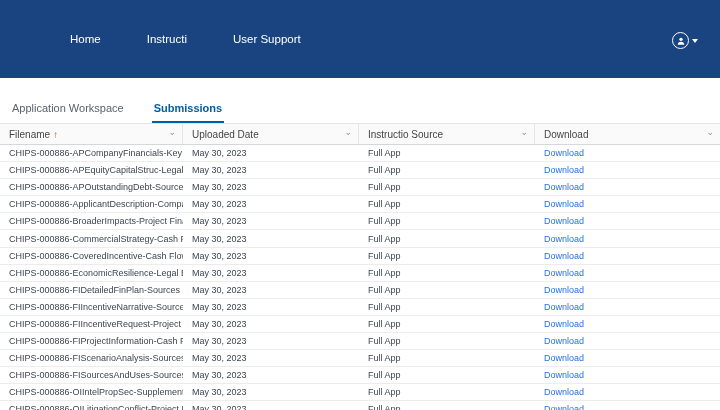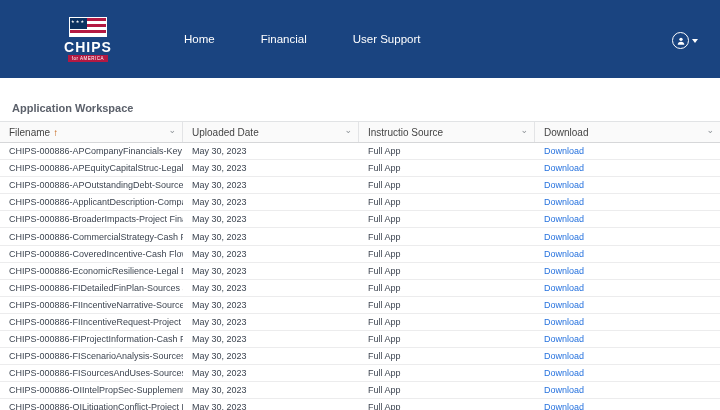--- a/index.html
+++ b/index.html
@@ -15,64 +15,58 @@
   .brand .b1 { color:#fff; font-weight:bold; font-size:14px; letter-spacing:1px; margin-top:2px; }
   .brand .b2 { background:#b31942; color:#fff; font-size:4.5px; padding:1px 4px; letter-spacing:0.5px; }
   .navlinks { display:flex; gap:46px; margin-left:70px; }
   .navlink { color:#ffffff; font-size:11.5px; cursor:pointer; }
   .user-menu { position:absolute; right:22px; top:32px; display:flex; align-items:center; gap:3px; cursor:pointer; }
   .avatar { width:17px; height:17px; border:1.5px solid #fff; border-radius:50%; display:flex; align-items:center; justify-content:center; }
   .caret { width:0; height:0; border-left:3.5px solid transparent; border-right:3.5px solid transparent; border-top:4px solid #fff; }
 
   
   .tabs { display:flex; gap:26px; padding:0 0 0 10px; margin-top:18px; border-bottom:1px solid #e1e3e5; }
-  .tab { font-size:11px; color:#5c616b; padding:6px 2px 7px; cursor:pointer;font-weight:bold; }
+  .tab { font-size:11px; color:#5c616b; padding:6px 2px 7px; cursor:pointer; }
   .tab.active { color:#005ea2; font-weight:bold; border-bottom:2px solid #005ea2; }
 
   
   .grid-head { display:grid; grid-template-columns:183px 176px 176px 185px; background:#fafafa; border-bottom:1px solid #d6d7d9; height:21px; }
   .hcell { display:flex; align-items:center; justify-content:space-between; font-size:10px; color:#454545; padding:0 6px 0 9px; border-right:1px solid #e3e4e6; }
   .hcell:last-child { border-right:none; }
   .hlabel { display:flex; align-items:flex-start; gap:3px; white-space:nowrap; overflow:hidden; }
   .sort-arrow { color:#c05600; font-weight:bold; font-size:10px; }
   .chev { color:#8d9297; font-size:9px; line-height:1; transform:translateY(-2px); cursor:pointer; }
 
   .grid-body .row { display:grid; grid-template-columns:183px 176px 176px 185px; border-bottom:1px solid #ececed; height:17.1px; align-items:center; }
   .cell { font-size:9px; color:#3d4551; padding:0 6px 0 9px; white-space:nowrap; overflow:hidden; }
   .cell.dl { color:#2672de; cursor:pointer; }
 </style>
 </head>
 <body>
 
 <div class="navbar">
-  <div class="brand">
-    <div class="flag">
-        <div class="canton"></div>
-      </div>
-    <div class="b1">CHIPS</div>
-    <div class="b2">for AMERICA</div>
-  </div>
   <div class="navlinks">
     <div class="navlink">Home</div>
-    <div class="navlink">Financial</div>
+    <div class="navlink">Instructi</div>
     <div class="navlink">User Support</div>
   </div>
   <div class="user-menu">
     <div class="avatar">
       <svg width="10" height="10" viewBox="0 0 24 24" fill="#fff">
           <circle cx="12" cy="8" r="4"></circle>
           <path d="M4 21c0-4.4 3.6-7 8-7s8 2.6 8 7z"></path>
         </svg>
     </div>
     <div class="caret"></div>
   </div>
 </div>
 
 <div class="tabs">
   <div class="tab">Application Workspace</div>
+  <div class="tab active">Submissions</div>
 </div>
 
 <div class="grid-head">
   <div class="hcell">
     <span class="hlabel">
       <span>Filename</span>
       <span class="sort-arrow">↑</span>
     </span>
     <span class="chev">⌄</span>
   </div>

